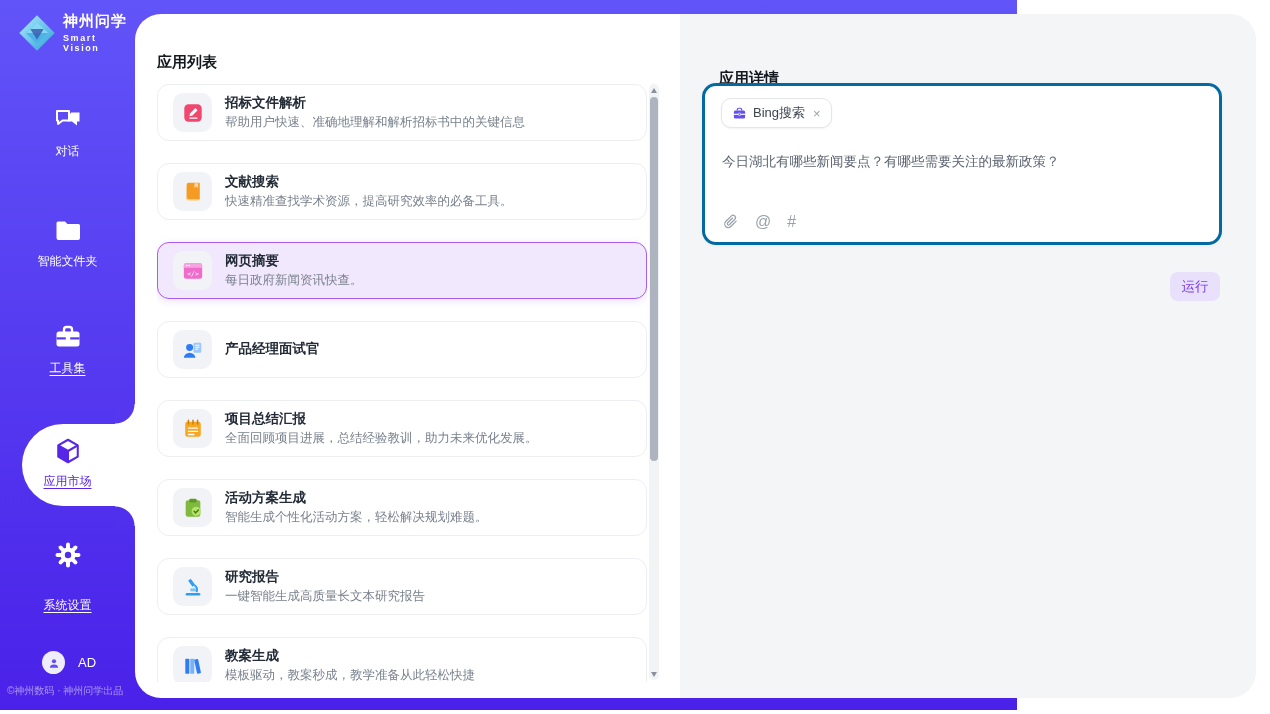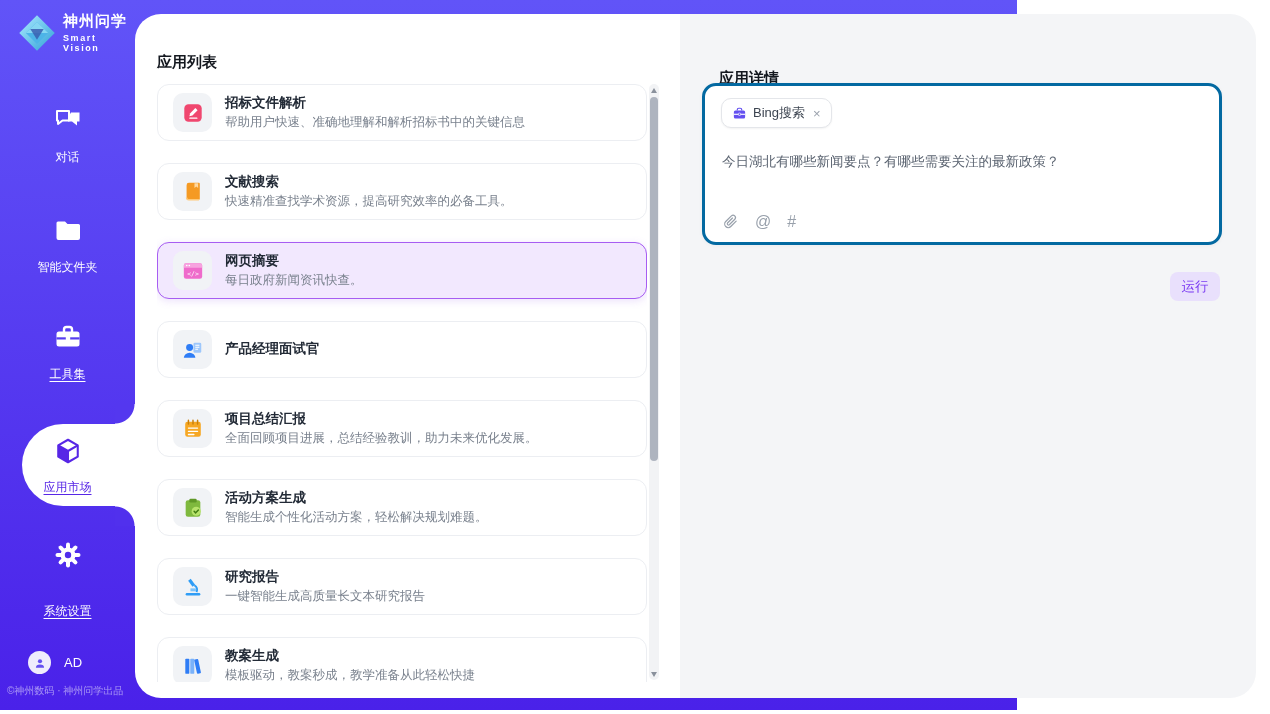--- a/index.html
+++ b/index.html
@@ -9,28 +9,28 @@
   
   .sidebar{position:absolute;left:0;top:0;width:135px;height:710px;}
   .brand{position:absolute;left:17px;top:12px;display:flex;align-items:center;}
   .brand .logo{width:40px;height:40px;flex:none;}
   .brand-text{margin-left:6px;color:#fff;}
   .brand-name{font-size:15px;font-weight:bold;letter-spacing:1px;}
   .brand-sub{font-size:9px;letter-spacing:1.6px;margin-top:2px;font-weight:600;}
   .side-item{position:absolute;left:0;width:135px;display:flex;flex-direction:column;align-items:center;cursor:pointer;z-index:2;}
   .side-item .icon{width:30px;height:30px;display:block;}
   .side-item .icon svg{width:100%;height:100%;display:block;}
-  .side-item .lbl{margin-top:13px;font-size:12px;color:#fff;}
+  .side-item .lbl{margin-top:7px;font-size:12px;color:#fff;}
   .side-item .lbl.u{text-decoration:underline;text-underline-offset:3px;text-decoration-thickness:1px;}
   .side-item.active .lbl{color:#5726e6;}
   .pocket{position:absolute;left:22px;width:113px;height:82px;background:#fff;border-radius:41px 0 0 41px;z-index:1;}
   .notch{position:absolute;right:0;width:20px;height:20px;}
   .notch.top{top:-20px;background:radial-gradient(circle 20px at 0 0,#5437ef 0 19px,#fff 20px);}
   .notch.bot{bottom:-20px;background:radial-gradient(circle 20px at 0 100%,#5130ed 0 19px,#fff 20px);}
-  .user-row{position:absolute;left:28px;top:651px;display:flex;align-items:center;cursor:pointer;text-align:center;}
+  .user-row{position:absolute;left:42px;top:651px;display:flex;align-items:center;cursor:pointer;text-align:center;}
   .avatar{width:23px;height:23px;border-radius:50%;background:#efecfc;display:flex;align-items:center;justify-content:center;}
   .avatar svg{width:14px;height:14px;display:block;}
   .user-name{color:#fff;font-size:13px;margin-left:13px;}
   .side-footer{position:absolute;left:7px;top:684px;font-size:10px;color:rgba(255,255,255,.5);white-space:nowrap;}
 
   
   .list-panel{position:absolute;left:135px;top:14px;width:545px;bottom:12px;background:#fff;border-radius:26px 0 0 26px;}
   .panel-title{position:absolute;top:39px;left:22px;font-size:15px;font-weight:bold;color:#14181f;}
   .cards{position:absolute;top:70px;left:22px;width:490px;height:598px;overflow:hidden;}
   .card{box-sizing:border-box;height:57px;margin-bottom:22px;border:1px solid #eceef2;border-radius:12px;display:flex;align-items:center;padding:0 14px 0 15px;background:#fff;cursor:pointer;}

